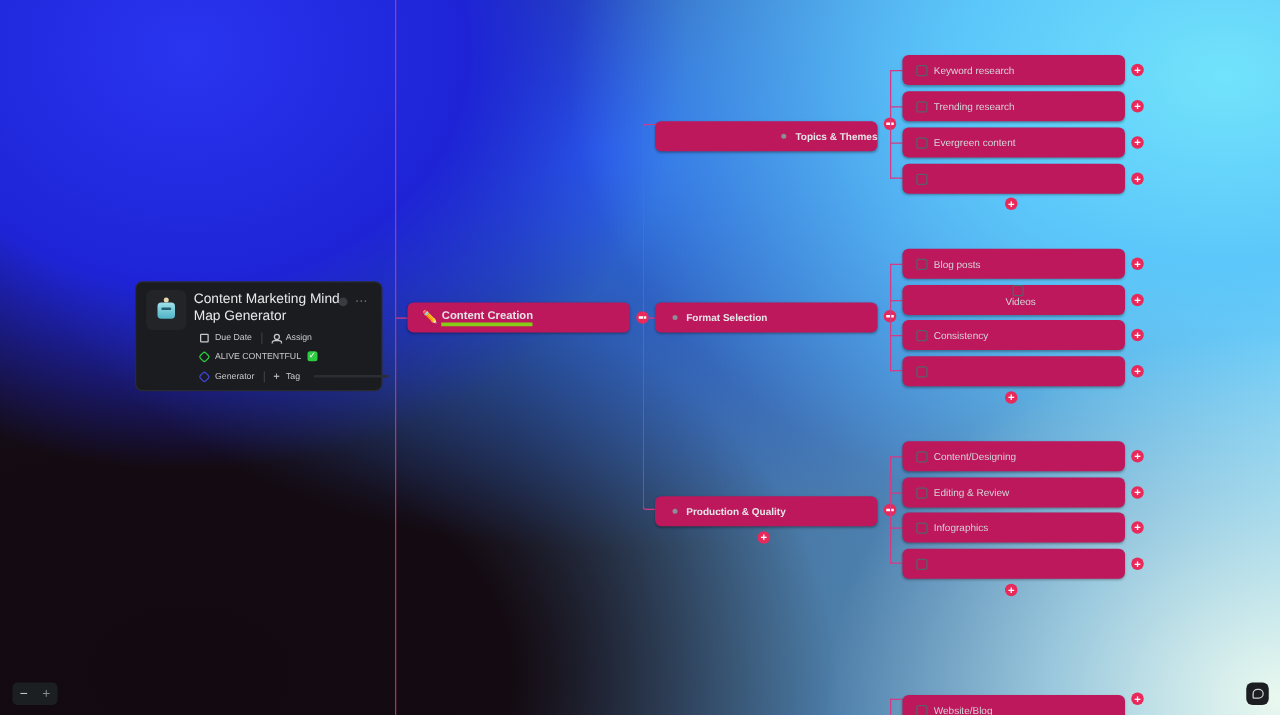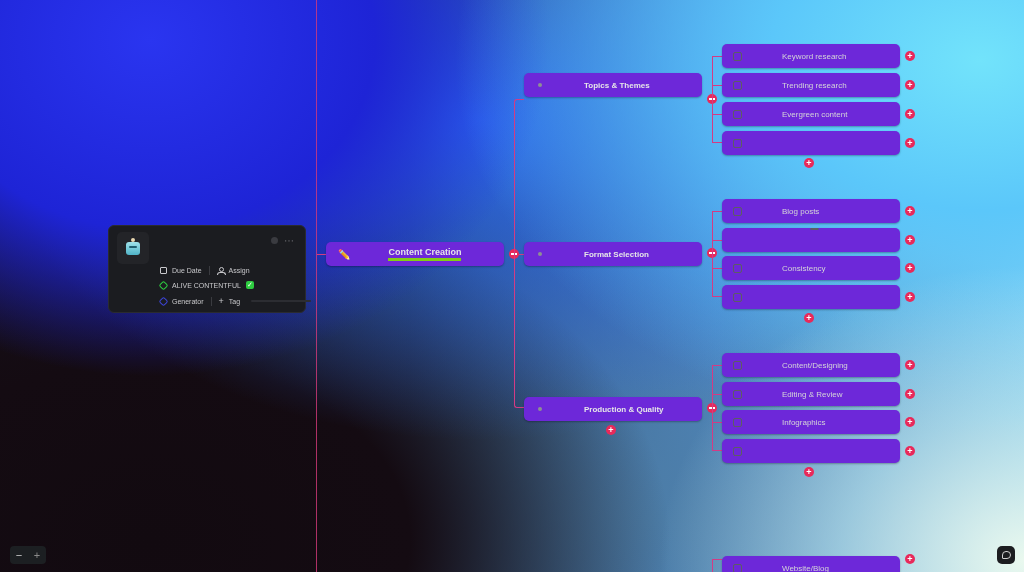--- a/index.html
+++ b/index.html
@@ -43,24 +43,23 @@
   .ico-cal { width: 7px; height: 7px; border: 1px solid #c9c9cc; border-radius: 1px; }
   .ico-user { width: 7px; height: 7px; position: relative; }
   .ico-user::before { content:""; position:absolute; left:2px; top:0; width:3px; height:3px; border:1px solid #c9c9cc; border-radius:50%; }
   .ico-user::after { content:""; position:absolute; left:0; top:5px; width:7px; height:2px; border:1px solid #c9c9cc; border-bottom:none; border-radius:3px 3px 0 0; }
   .ico-tag { width: 7px; height: 7px; border-radius: 2px; border: 1px solid currentColor; transform: rotate(45deg); }
   .check-green { width: 8px; height: 8px; background: #2ecc40; border-radius: 2px; color: #fff; font-size: 7px; line-height: 8px; text-align: center; }
   .tag-track { width: 60px; height: 2px; background: #2c2d32; border-radius: 1px; margin-left: 6px; }
 
   
   .node {
-    position: absolute; background: #6d28d9; border-radius: 5px;
+    position: absolute; background: #be185d; border-radius: 5px;
     display: flex; align-items: center; color: #e6e6e8; font-size: 8px;
     box-shadow: 0 1px 2px rgba(0,0,0,0.3);
-    gap: 35px;
   }
   .node.l1 { left: 326px; top: 242px; width: 178px; height: 24px; padding-left: 12px; font-size: 9px; font-weight: bold; }
   .l1 .pencil { font-size: 10px; margin-right: 3px; }
   .l1 .lbl { border-bottom: 3px solid #84cc16; padding-bottom: 1px; }
   .node.l2 { left: 524px; width: 178px; height: 24px; padding-left: 14px; font-weight: bold; }
   .l2 .bullet { width: 4px; height: 4px; border-radius: 50%; background: #8d8e93; margin-right: 7px; }
   .node.l3 { left: 722px; width: 178px; height: 24px; padding-left: 11px; }
   .l3 .cb { width: 9px; height: 9px; border: 1px solid #5d5e63; border-radius: 2px; margin-right: 5px; }
   .l3 .lbl { color: #d5d5d8; }
 
@@ -77,20 +76,21 @@
 </head>
 <body>
 
 <div class="canvas"></div>
 <div class="vline"></div>
 
 <div class="root-card">
   <div class="root-icon-box">
       <div class="robot"></div>
     </div>
+  <div class="root-title">Content Marketing Mind Map Generator</div>
   <div class="root-more">
     <div class="dot-btn"></div>
     <span class="more-icon">⋯</span>
   </div>
   <div class="meta-row" style="top:40px;">
     <span class="ico-cal"></span>
     <span>Due Date</span>
     <span class="sep"></span>
     <span class="ico-user"></span>
     <span>Assign</span>
@@ -114,21 +114,21 @@
 
 <div class="node l1">
   <span class="pencil">✏️</span>
   <span class="lbl">Content Creation</span>
 </div>
 <div class="pbtn minus" style="left:509px;top:249px;"></div>
 
 <div class="conn" style="left:514px;top:99px;width:10px;height:309px;border-width:1px 0 1px 1px;border-radius:3px 0 0 3px;"></div>
 <div class="conn" style="left:519px;top:254px;width:5px;border-width:1px 0 0 0;"></div>
 
-<div class="node l2" style="top:73px;">
+<div class="node l2" style="top:97px;justify-content:flex-end;">
   <span class="bullet"></span>
   <span>Topics &amp; Themes</span>
 </div>
 <div class="pbtn minus" style="left:707px;top:94px;"></div>
 
 <div class="node l2" style="top:242px;">
   <span class="bullet"></span>
   <span>Format Selection</span>
 </div>
 <div class="pbtn minus" style="left:707px;top:248px;"></div>

